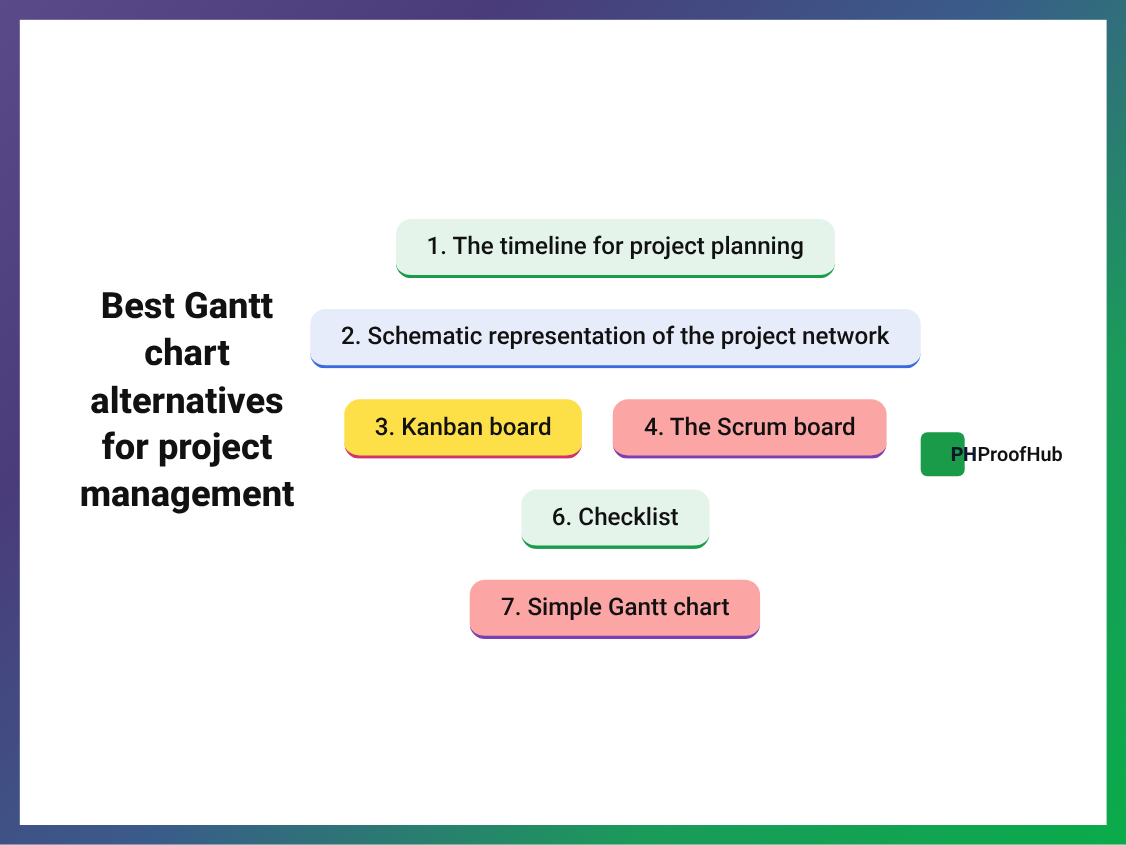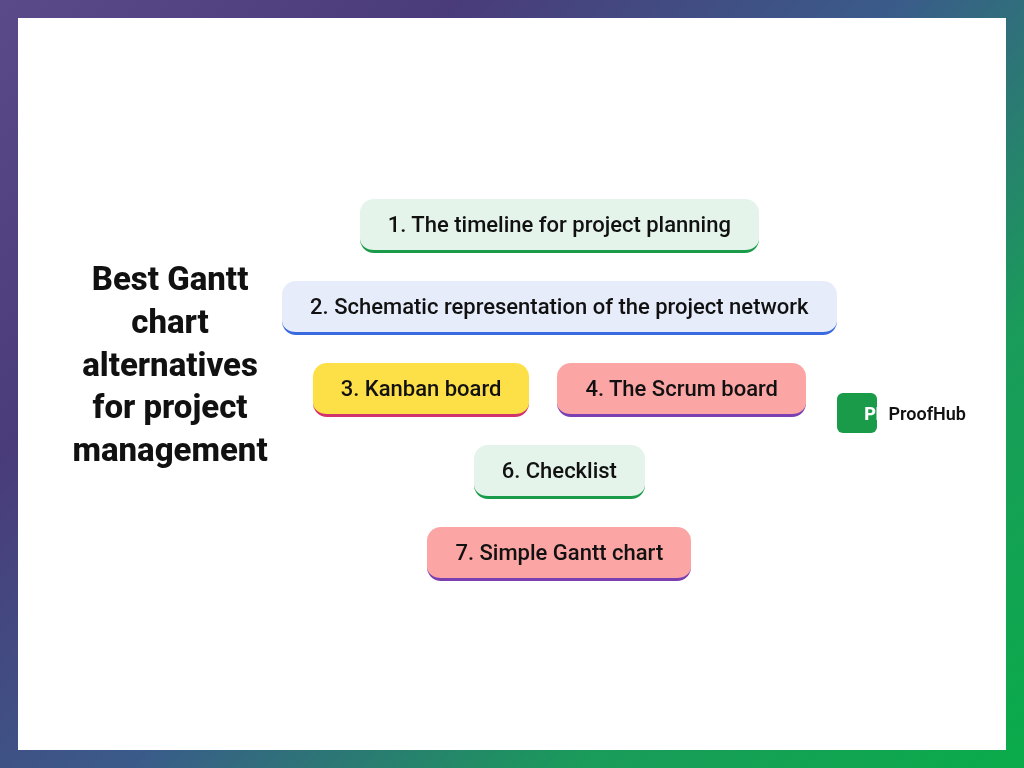--- a/index.html
+++ b/index.html
@@ -58,21 +58,21 @@
     flex-direction: column;
     align-items: center;
     gap: 12px;
   }
   .brand-row { display: flex; align-items: center; gap: 12px; }
   .brand-badge {
     width: 40px; height: 40px;
     background: #1a9b4a;
     border-radius: 6px;
     display: flex; align-items: center; justify-content: center;
-    color: #ffffff; font-weight: 800; font-size: 18px;
+    color: #0f172a; font-weight: 800; font-size: 18px;
     letter-spacing: -0.5px;
     padding-left: 39px;
   }
   .brand-name { font-size: 18px; font-weight: 600; color: #111; }
   .tagline { font-size: 14px; color: #333; font-weight: 400; }
 </style>
 </head>
 <body>
 
 <div class="frame">

